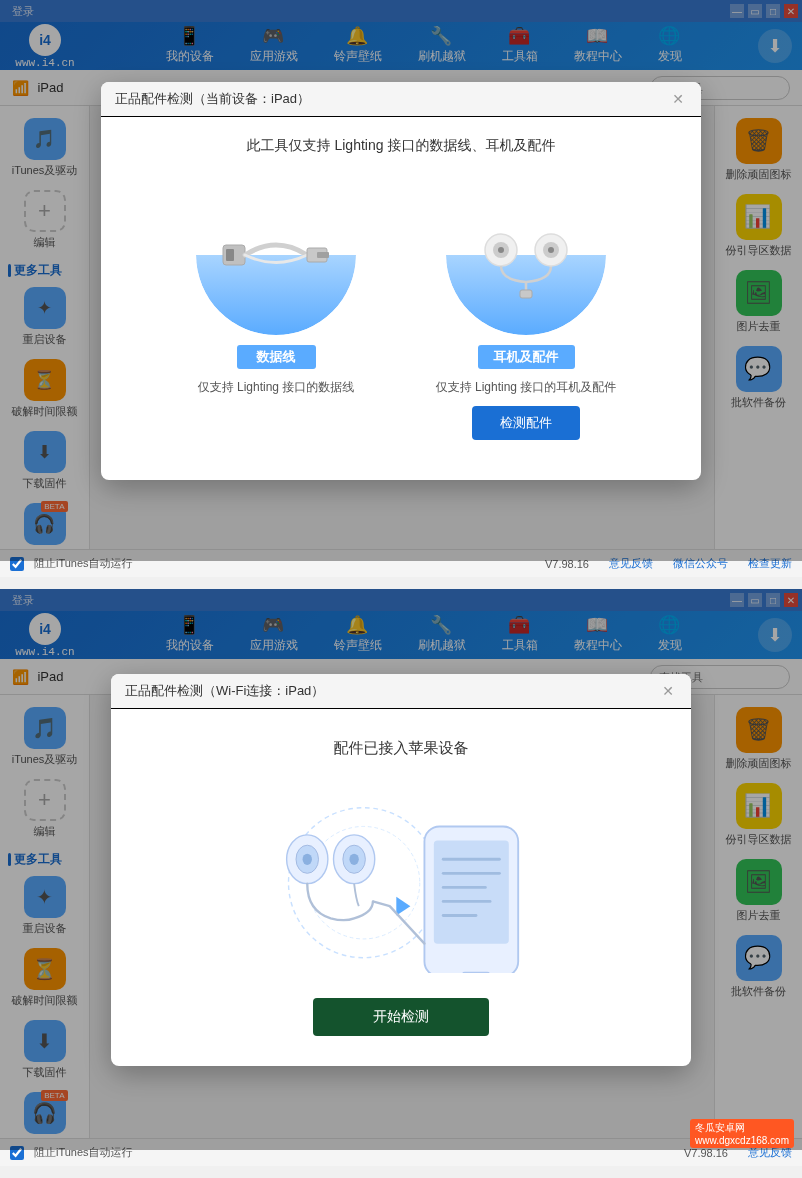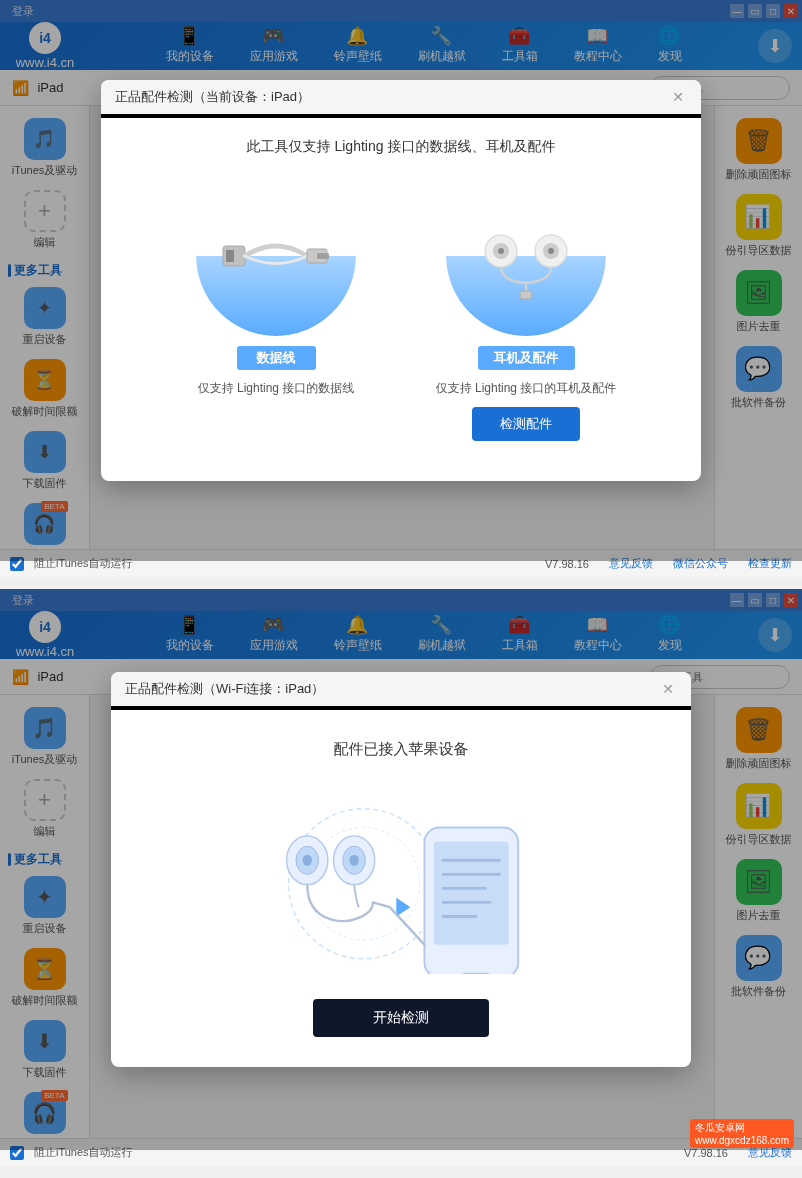--- a/index.html
+++ b/index.html
@@ -77,22 +77,23 @@
       border-radius: 50%;
       display: flex;
       align-items: center;
       justify-content: center;
       font-size: 10px;
       font-weight: bold;
       color: #1a6fd4;
     }
     .nav-logo-text {
       color: white;
-      font-size: 13px;
+      font-size: 11px;
       margin-top: 1px;
+      font-family: Liberation Mono, monospace;
     }
     .nav-items {
       display: flex;
       flex: 1;
       justify-content: center;
       gap: 0;
     }
     .nav-item {
       display: flex;
       flex-direction: column;
@@ -268,21 +269,21 @@
       box-shadow: 0 8px 30px rgba(0,0,0,0.3);
       width: 600px;
       overflow: hidden;
     }
     .modal-header {
       background: #f5f5f5;
       padding: 8px 14px;
       display: flex;
       align-items: center;
       justify-content: space-between;
-      border-bottom: 4px solid #000000;
+      border-bottom: 1px solid #000000;
     }
     .modal-title { font-size: 13px; color: #333; }
     .modal-close {
       width: 18px;
       height: 18px;
       background: none;
       border: none;
       cursor: pointer;
       color: #999;
       font-size: 14px;
@@ -369,21 +370,21 @@
     .modal2-illustration {
       width: 300px;
       height: 180px;
       position: relative;
       margin-bottom: 30px;
       display: flex;
       align-items: center;
       justify-content: center;
     }
     .modal2-btn {
-      background: #0f172a;
+      background: #14532d;
       color: white;
       border: none;
       border-radius: 4px;
       padding: 10px 60px;
       font-size: 14px;
       cursor: pointer;
       font-family: Liberation Serif, serif;
     }
 
     

